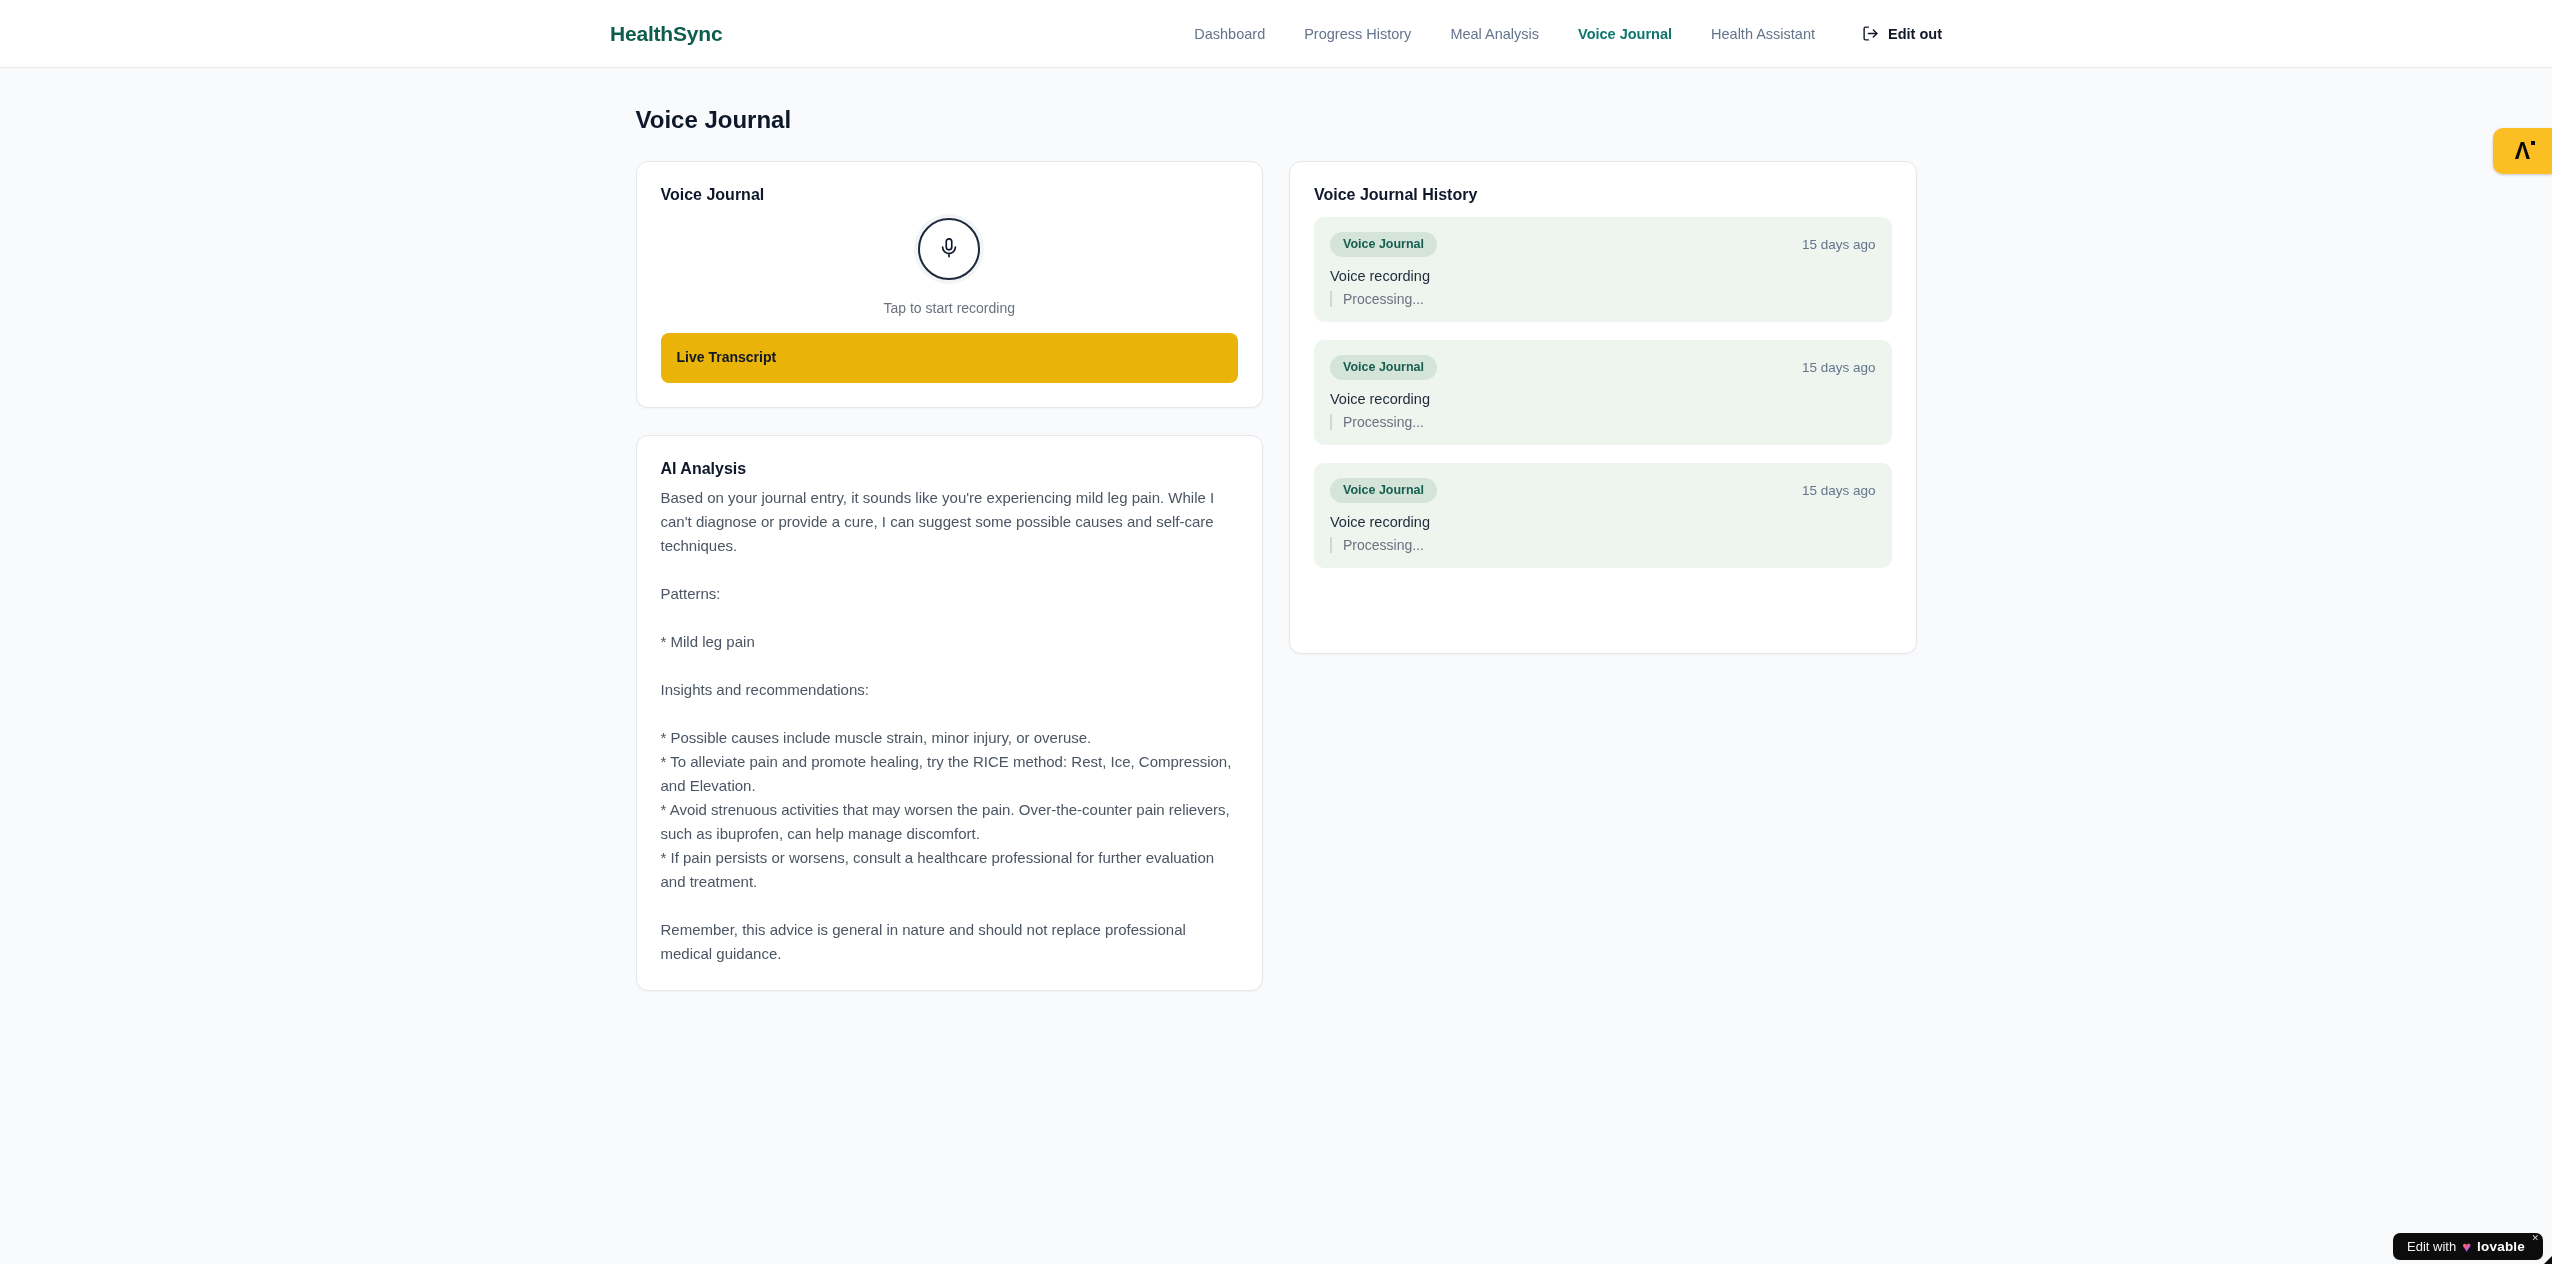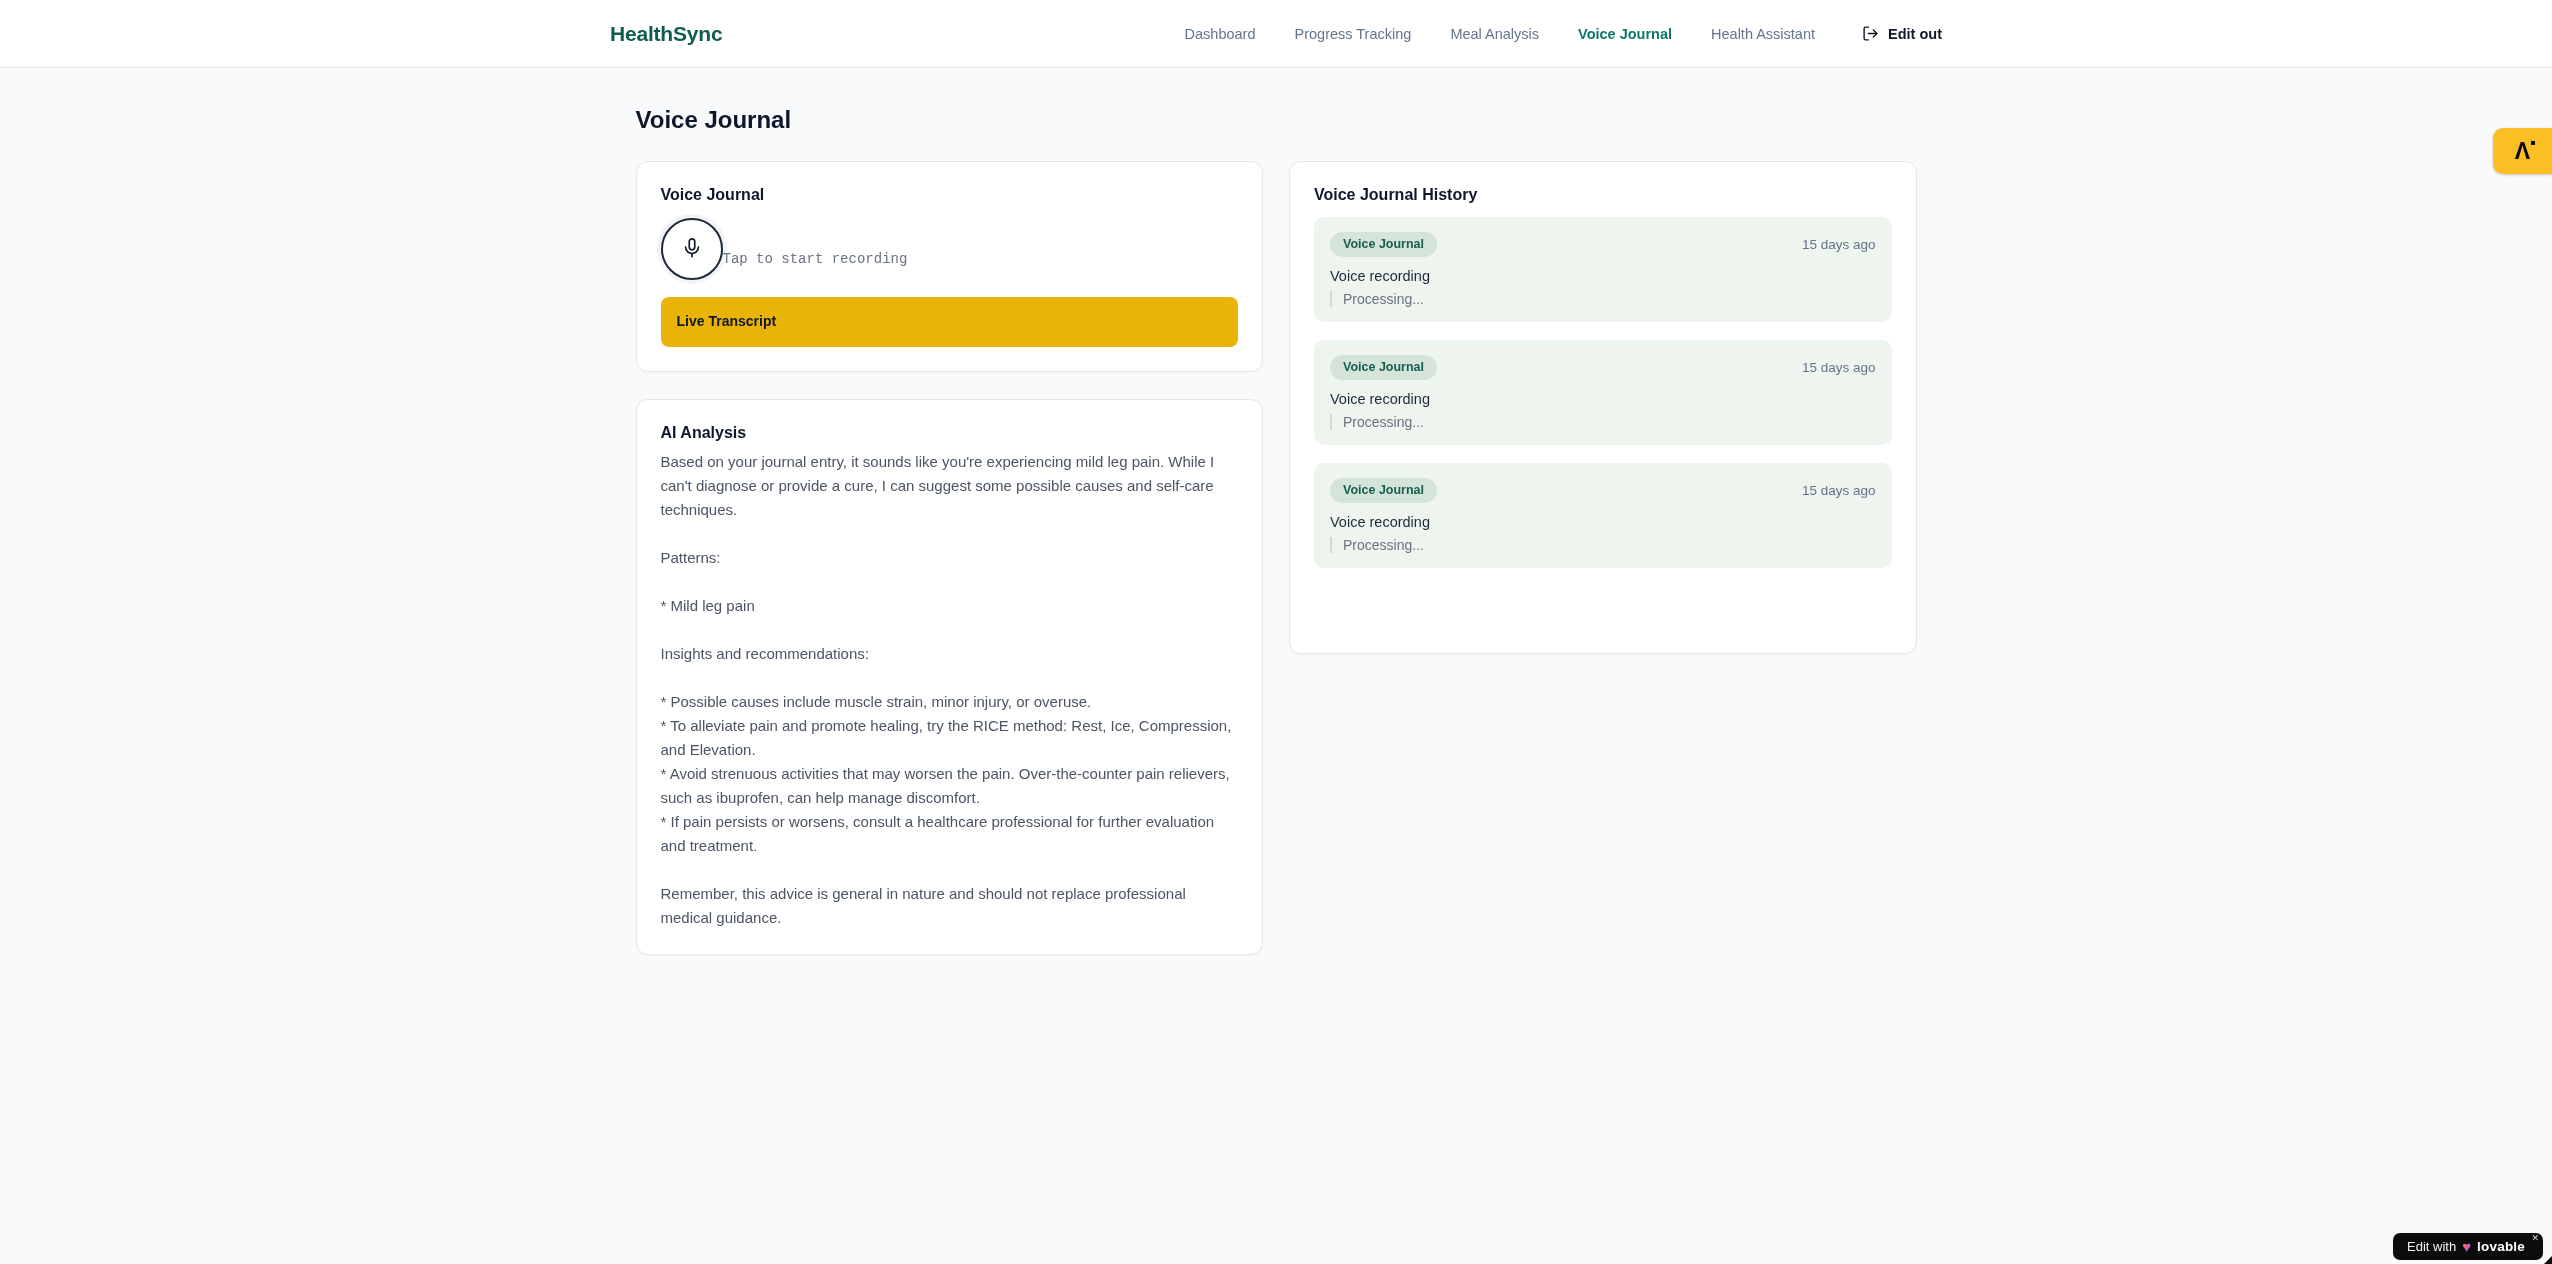--- a/index.html
+++ b/index.html
@@ -30,21 +30,21 @@
   main { width:1281px; margin:0 auto; padding-top:38px; }
   h1 { font-size:24px; font-weight:bold; color:#0f172a; margin-bottom:27px; }
   .grid { display:grid; grid-template-columns:1fr 1fr; gap:26px; align-items:start; }
   .col-left { display:flex; flex-direction:column; gap:27px; }
   .card {
     background:#ffffff; border:1px solid #e5e7eb; border-radius:12px;
     padding:24px; box-shadow:0 1px 2px rgba(16,24,40,.04);
   }
   .card h2 { font-size:16px; font-weight:600; color:#0f172a; }
   
-  .mic-wrap { display:flex; flex-direction:row; align-items:center; padding-top:14px;font-family:Liberation Mono, monospace; }
+  .mic-wrap { display:flex; flex-direction:column; align-items:center; padding-top:14px; }
   .mic {
     width:62px; height:62px; border-radius:50%; background:#ffffff;
     border:2px solid #1e293b; display:flex; align-items:center; justify-content:center;
     cursor:pointer; box-shadow:0 0 0 4px rgba(148,163,184,.12);
   }
   .hint { margin-top:20px; font-size:14px; color:#6b7280; }
   .transcript {
     margin-top:17px; background:#eab308; border-radius:8px; padding:16px 16px 18px;
   }
   .t-title { font-size:14px; font-weight:600; color:#111827; }
@@ -104,21 +104,21 @@
   }
 </style>
 </head>
 <body>
 
 <header>
   <div class="header-inner">
     <div class="logo">HealthSync</div>
     <nav>
       <a class="nav-link">Dashboard</a>
-      <a class="nav-link">Progress Tracking</a>
+      <a class="nav-link">Progress History</a>
       <a class="nav-link">Meal Analysis</a>
       <a class="nav-link active">Voice Journal</a>
       <a class="nav-link">Health Assistant</a>
       <button class="signout">
         <span>
           <svg width="17" height="17" viewBox="0 0 24 24" fill="none" stroke="#111827" stroke-width="2" stroke-linecap="round" stroke-linejoin="round">
             <path d="M9 21H5a2 2 0 0 1-2-2V5a2 2 0 0 1 2-2h4"></path>
             <polyline points="16 17 21 12 16 7"></polyline>
             <line x1="21" y1="12" x2="9" y2="12"></line>
           </svg>

